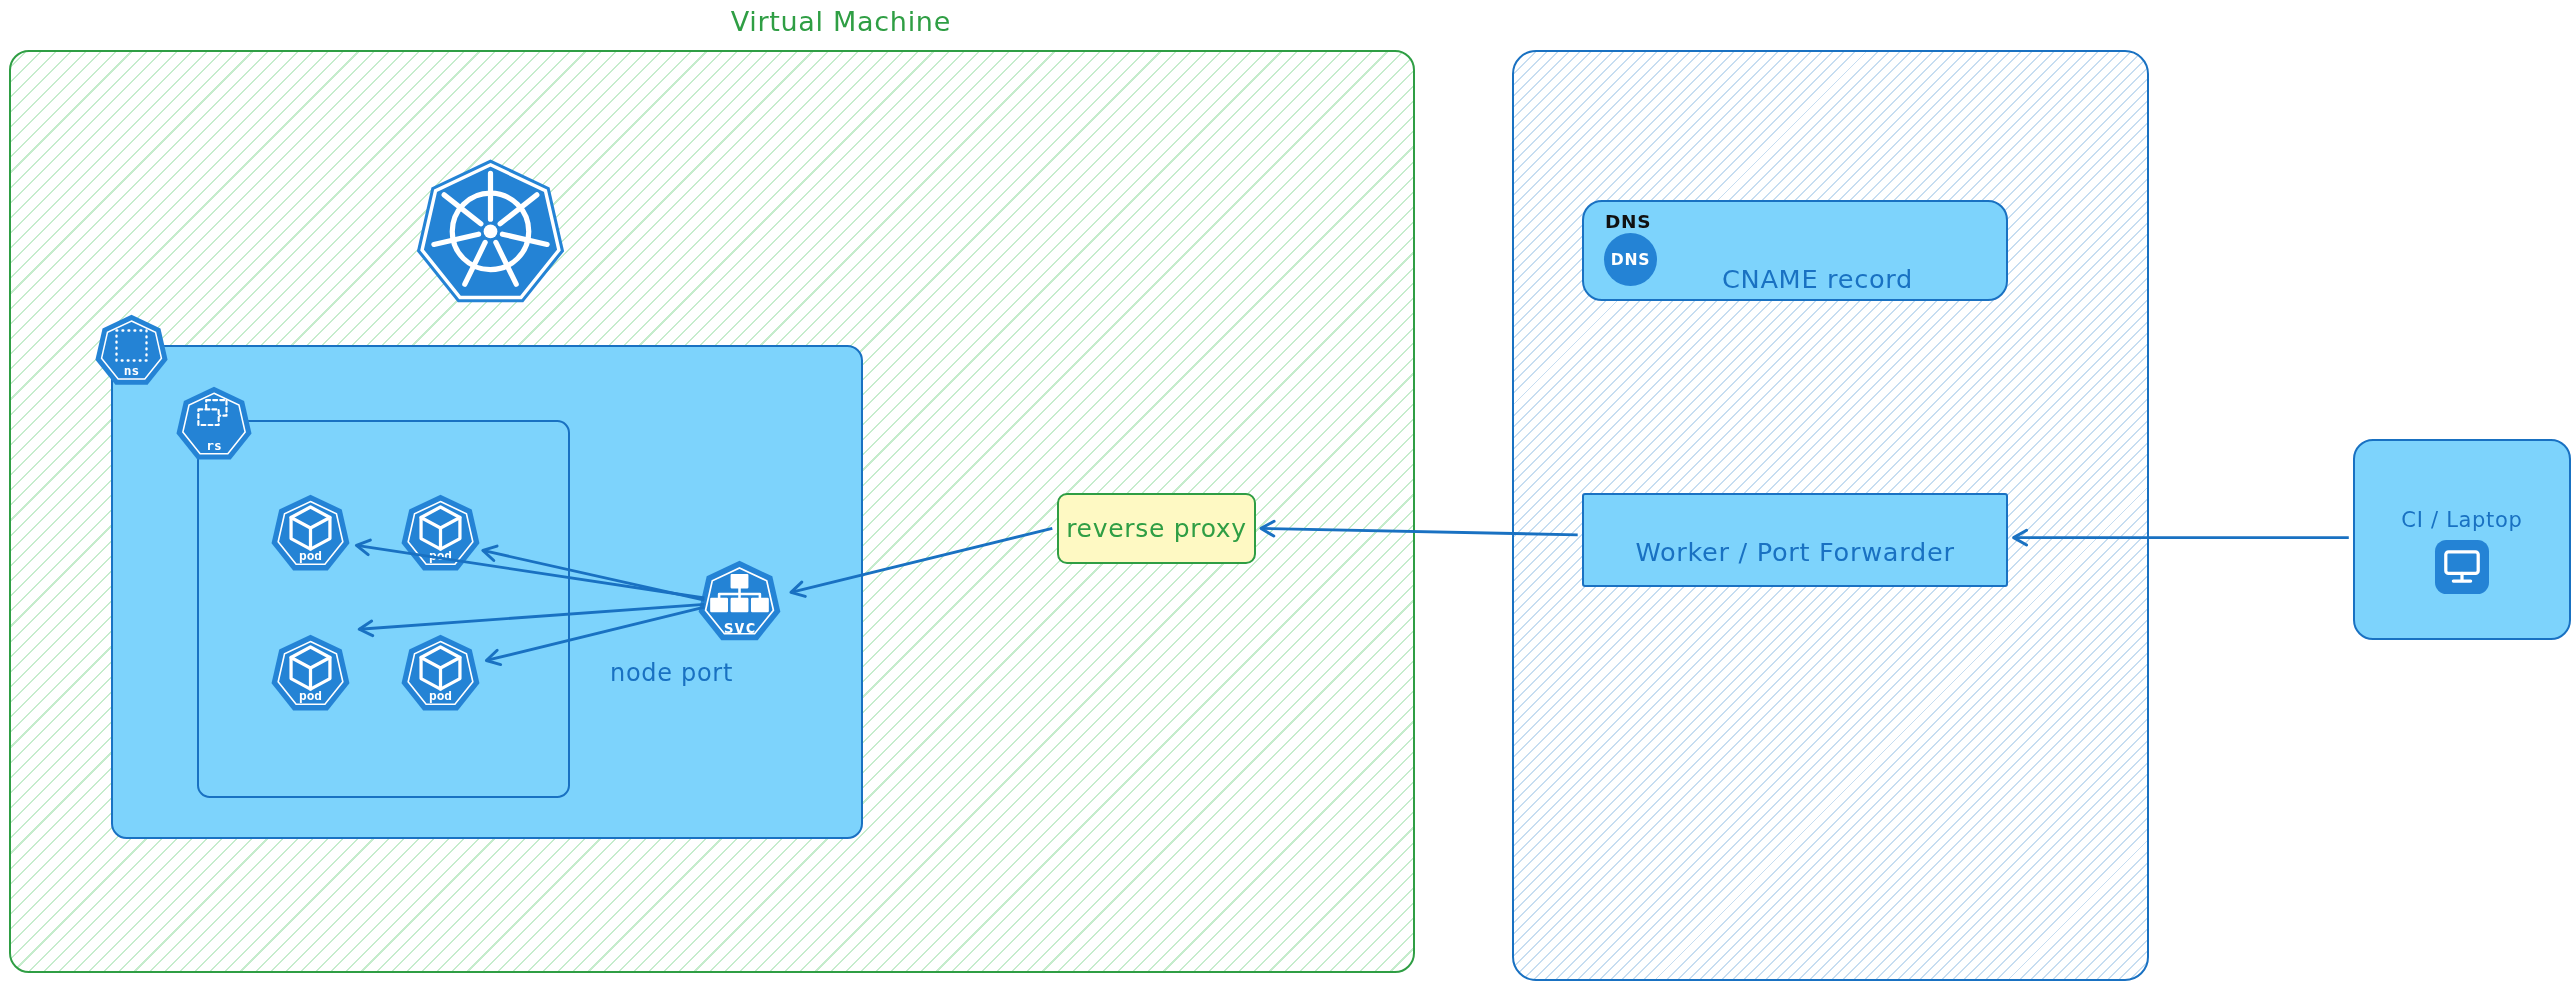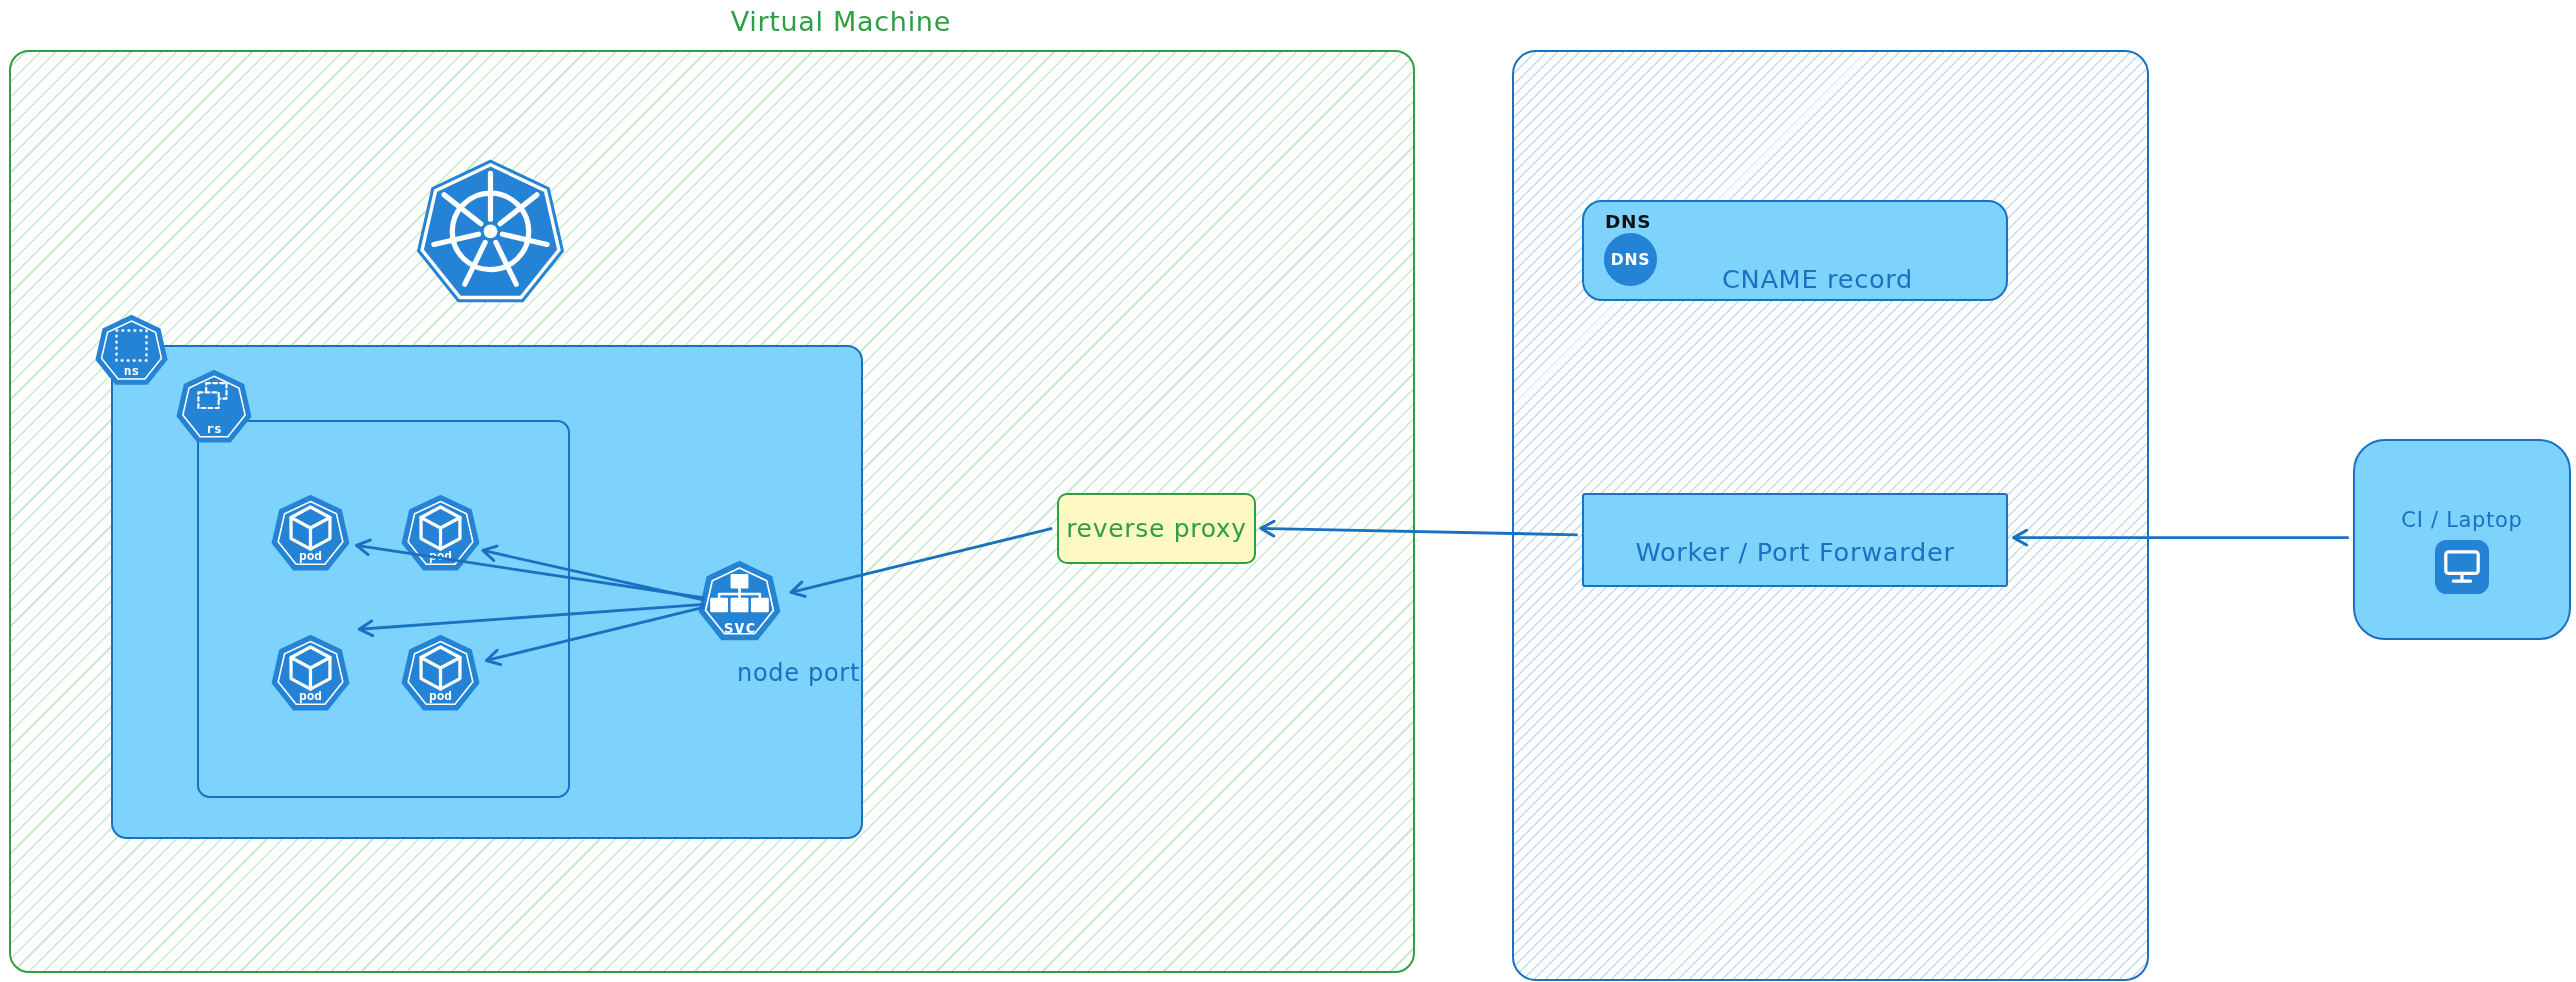--- a/index.html
+++ b/index.html
@@ -36,21 +36,21 @@
 
   
   .card{background:#7dd3fc;border:2.8px solid #1971c2;}
   .ns-box{left:111px;top:345px;width:748px;height:490px;border-radius:15.6px;}
   .rs-box{left:197px;top:420px;width:369px;height:374px;border-radius:12.8px;}
   .dns-card{left:1582px;top:200px;width:422px;height:97px;border-radius:20px;}
   .worker-card{
     left:1582px;top:493px;width:422px;height:90px;border-radius:3px;
     display:flex;align-items:center;justify-content:center;
   }
-  .ci-card{left:2353px;top:439px;width:214px;height:197px;border-radius:32px;}
+  .ci-card{left:2353px;top:439px;width:214px;height:197px;border-radius:20px;}
   .rp-box{
     left:1057px;top:493px;width:195px;height:67px;border-radius:10px;
     background:#fef9c3;border:2.8px solid #2f9e44;
     display:flex;align-items:center;justify-content:center;
   }
   .rp-box span{font-size:25px;color:#2f9e44;letter-spacing:0.7px;}
   .card-label{font-size:25.6px;color:#1971c2;letter-spacing:0.7px;white-space:nowrap;margin-top:24px;}
 
   .dns-header{left:21px;top:8.5px;font-size:18.5px;color:#111111;font-weight:600;letter-spacing:0.7px;}
   .dns-badge{
@@ -71,21 +71,21 @@
     position:absolute;left:0;right:0;bottom:15%;
     text-align:center;color:#ffffff;font-weight:bold;
     font-family:"DejaVu Sans Mono", monospace;
     font-size:12.8px;line-height:1;
   }
   .icon-label.svc{bottom:11%;font-size:18px;}
   .hepta{fill:#2483d5;}
   .hepta-inner{fill:none;stroke:#ffffff;stroke-width:2.4;}
   .glyph{stroke:#ffffff;fill:none;stroke-width:4;stroke-linejoin:round;stroke-linecap:round;}
 
-  .node-port{left:647px;top:659px;width:213px;text-align:right;font-size:24px;color:#1971c2;letter-spacing:0.7px;}
+  .node-port{left:610px;top:659px;width:213px;text-align:left;font-size:24px;color:#1971c2;letter-spacing:0.7px;}
 
   .arrows{left:0;top:0;pointer-events:none;}
   .arrow{stroke:#1971c2;stroke-width:4;fill:none;}
 </style>
 </head>
 <body>
 
 <div class="canvas">
 
   <div class="abs vm-box"></div>
@@ -109,21 +109,21 @@
     <svg viewBox="0 0 100 100">
       <polygon class="hepta" points="50,1 88.6,19.2 98.1,60.9 71.4,94.3 28.6,94.3 1.9,60.9 11.4,19.2"></polygon>
       <polygon class="hepta-inner" transform="translate(8.5,8.5) scale(0.83)" points="50,1 88.6,19.2 98.1,60.9 71.4,94.3 28.6,94.3 1.9,60.9 11.4,19.2"></polygon>
       <rect class="glyph" x="30" y="22" width="40" height="40" style="stroke-width:3.2;stroke-dasharray:1 7;"></rect>
     </svg>
     <span class="icon-label">ns</span>
   </div>
 
   <div class="abs card rs-box"></div>
 
-  <div class="abs k8s-icon" style="left:175px;top:369px;width:78px;height:78px;">
+  <div class="abs k8s-icon" style="left:175px;top:386px;width:78px;height:78px;">
     <svg viewBox="0 0 100 100">
       <polygon class="hepta" points="50,1 88.6,19.2 98.1,60.9 71.4,94.3 28.6,94.3 1.9,60.9 11.4,19.2"></polygon>
       <polygon class="hepta-inner" transform="translate(8.5,8.5) scale(0.83)" points="50,1 88.6,19.2 98.1,60.9 71.4,94.3 28.6,94.3 1.9,60.9 11.4,19.2"></polygon>
       <rect class="glyph" x="40" y="18" width="26" height="20" style="stroke-width:2.8;stroke-dasharray:5 4;"></rect>
       <rect class="glyph" x="30" y="30" width="26" height="20" style="stroke-width:2.8;stroke-dasharray:5 4;fill:#2483d5;"></rect>
     </svg>
     <span class="icon-label">rs</span>
   </div>
 
   <div class="abs k8s-icon" style="left:270px;top:494px;width:81px;height:81px;">

